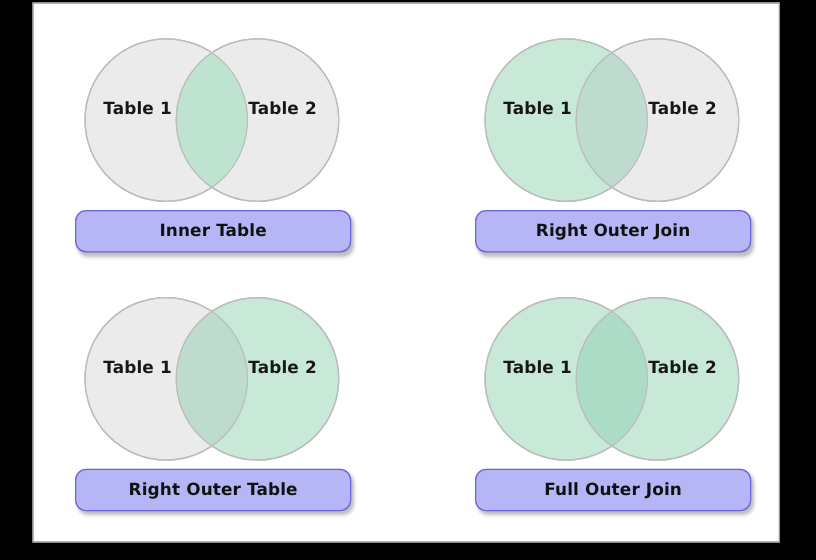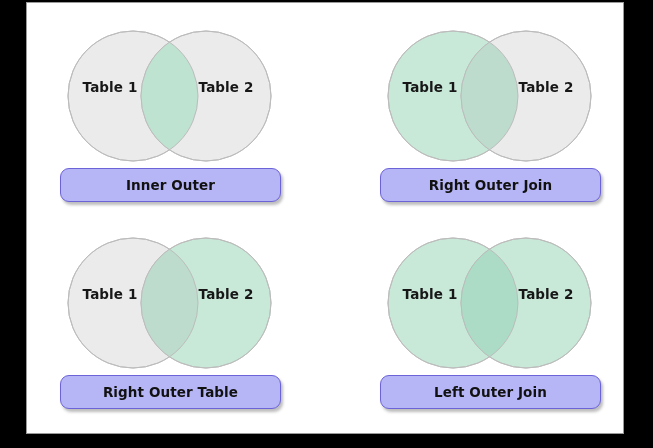--- a/index.html
+++ b/index.html
@@ -112,21 +112,21 @@
           </defs>
           <circle cx="97" cy="75" r="65" fill="#ebebeb" stroke="#bcbcbc" stroke-width="1"></circle>
           <circle cx="170" cy="75" r="65" fill="#ebebeb" stroke="#bcbcbc" stroke-width="1"></circle>
           <circle cx="170" cy="75" r="65" fill="#bfe3d1" clip-path="url(#clip-ij-left)"></circle>
           <circle cx="97" cy="75" r="65" fill="none" stroke="#bcbcbc" stroke-width="1"></circle>
           <circle cx="170" cy="75" r="65" fill="none" stroke="#bcbcbc" stroke-width="1"></circle>
         </svg>
         <div class="circle-label left">Table 1</div>
         <div class="circle-label right">Table 2</div>
       </div>
-      <div class="join-button">Inner Outer</div>
+      <div class="join-button">Inner Table</div>
     </div>
 
     <div class="panel col-right row-top">
       <div class="venn">
         <svg viewBox="0 0 268 150" xmlns="http://www.w3.org/2000/svg">
           <defs>
             <clipPath id="clip-lo-left">
                 <circle cx="97" cy="75" r="65"></circle>
               </clipPath>
           </defs>
@@ -172,17 +172,17 @@
           </defs>
           <circle cx="97" cy="75" r="65" fill="#c8e8d8" stroke="#bcbcbc" stroke-width="1"></circle>
           <circle cx="170" cy="75" r="65" fill="#c8e8d8" stroke="#bcbcbc" stroke-width="1"></circle>
           <circle cx="170" cy="75" r="65" fill="#addcc6" clip-path="url(#clip-fo-left)"></circle>
           <circle cx="97" cy="75" r="65" fill="none" stroke="#bcbcbc" stroke-width="1"></circle>
           <circle cx="170" cy="75" r="65" fill="none" stroke="#bcbcbc" stroke-width="1"></circle>
         </svg>
         <div class="circle-label left">Table 1</div>
         <div class="circle-label right">Table 2</div>
       </div>
-      <div class="join-button">Left Outer Join</div>
+      <div class="join-button">Full Outer Join</div>
     </div>
 
   </div>
 </div>
 
 </body></html>

